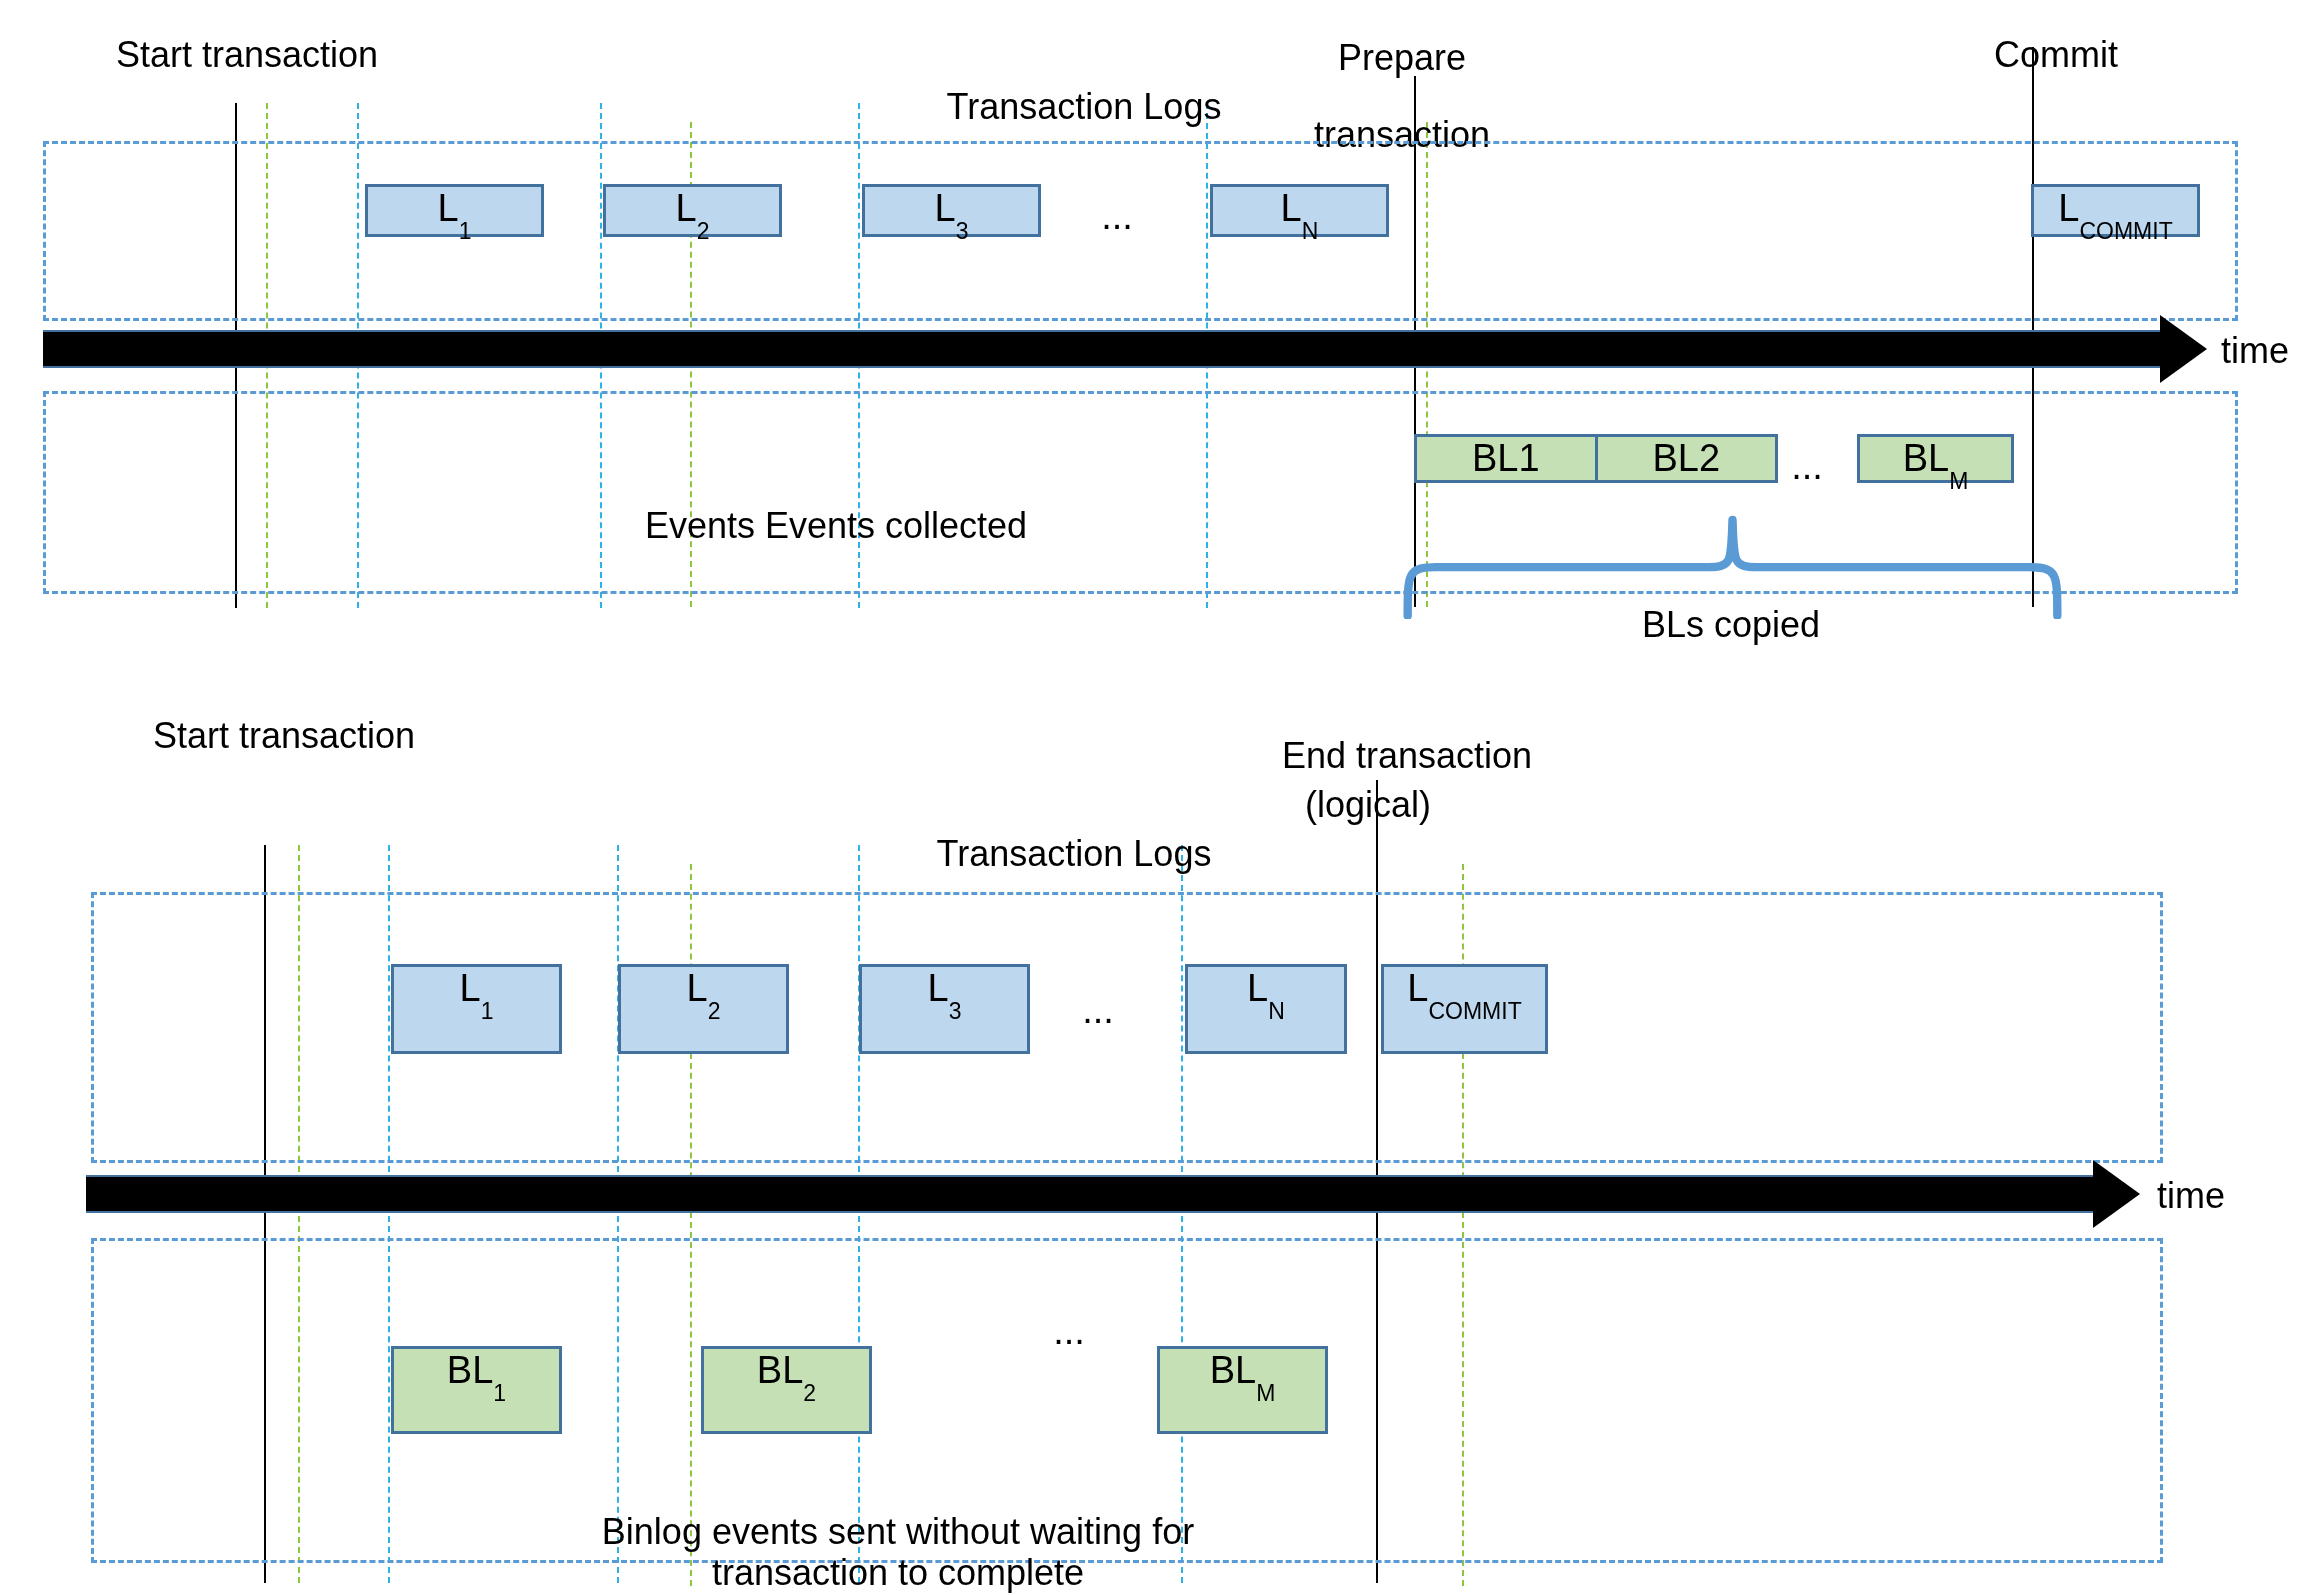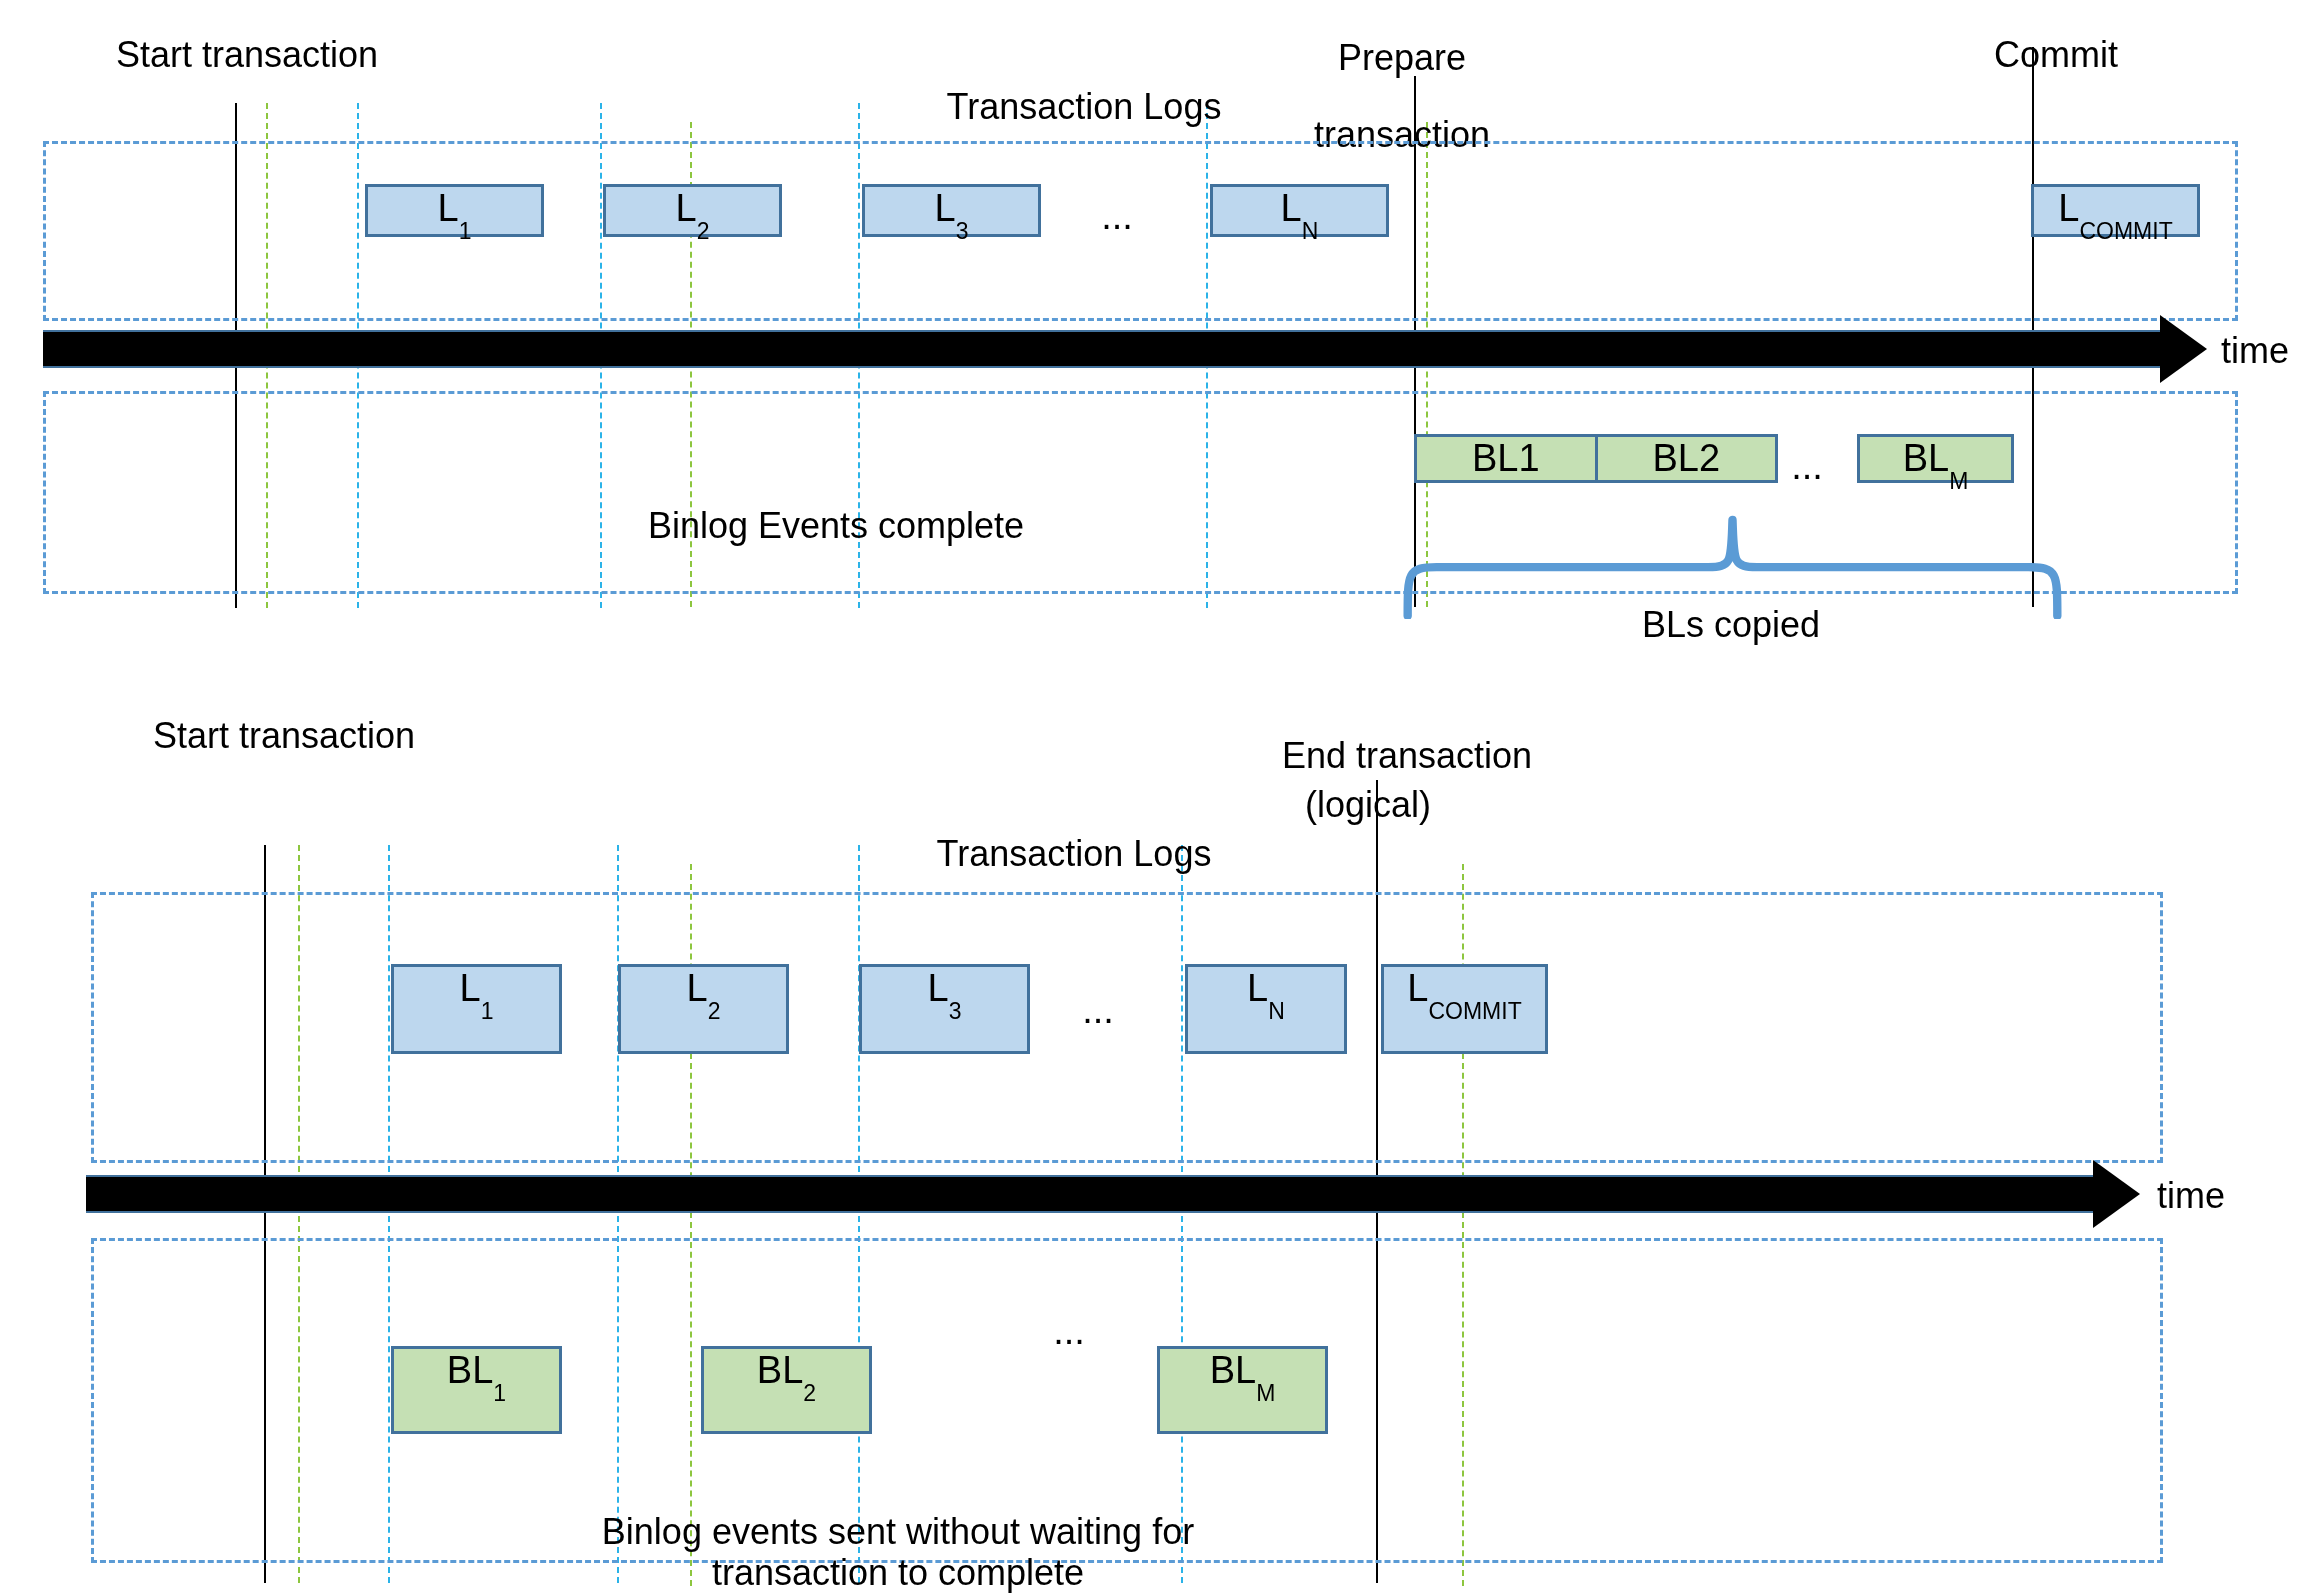--- a/index.html
+++ b/index.html
@@ -97,21 +97,21 @@
     </div>
     <div class="cell">
       <span><span>BL</span><span class="sub">2</span></span>
     </div>
   </div>
   <div class="ell" style="left:1807px;top:445px;">...</div>
   <div class="box green" style="left:1857px;top:434px;width:157px;height:49px;">
     <span><span>BL</span><span class="sub">M</span></span>
   </div>
 
-  <div class="lbl c" style="left:836px;top:505px;">Binlog Events complete</div>
+  <div class="lbl c" style="left:836px;top:505px;">Events Events collected</div>
 
   <svg class="brace" width="673" height="122" viewBox="0 0 880 160" style="left:1396px;top:497px;">
     <path d="M14 156 C14 100, 14 92, 52 92 L408 92 C440 92, 438 84, 440 30 C442 84, 440 92, 472 92 L828 92 C866 92, 866 100, 866 156" fill="none" stroke="#5B9BD5" stroke-width="11" stroke-linecap="round" stroke-linejoin="round"></path>
   </svg>
   <div class="lbl c" style="left:1731px;top:604px;">BLs copied</div>
 
   <div class="guide green" style="left:298px;top:845px;height:738px;"></div>
   <div class="guide cyan" style="left:388px;top:845px;height:738px;"></div>
   <div class="guide cyan" style="left:617px;top:845px;height:738px;"></div>
   <div class="guide green" style="left:690px;top:864px;height:722px;"></div>

